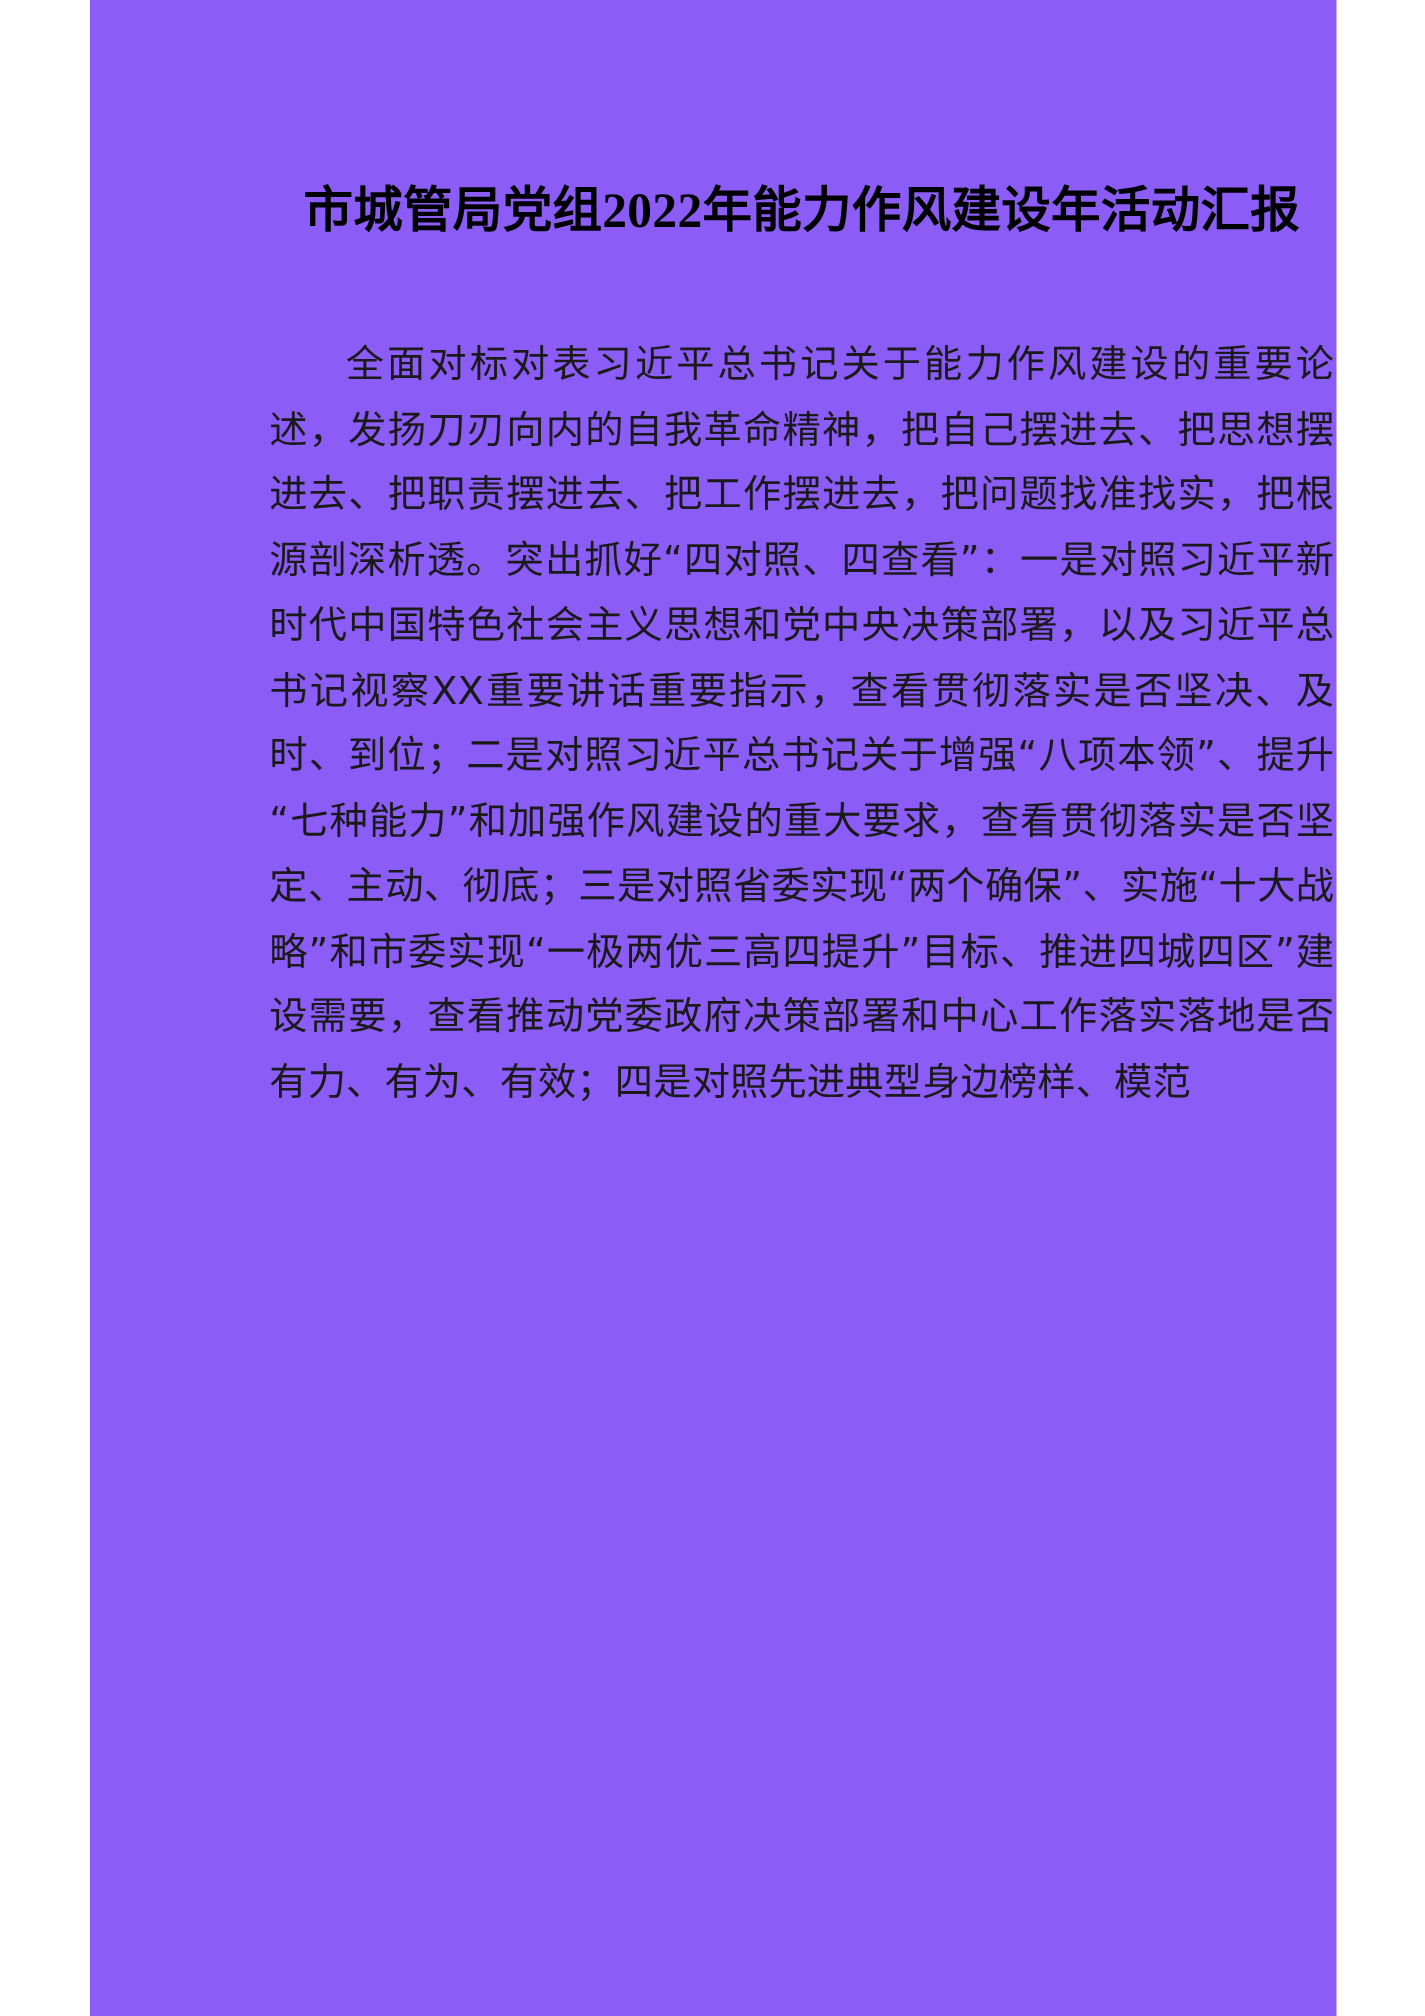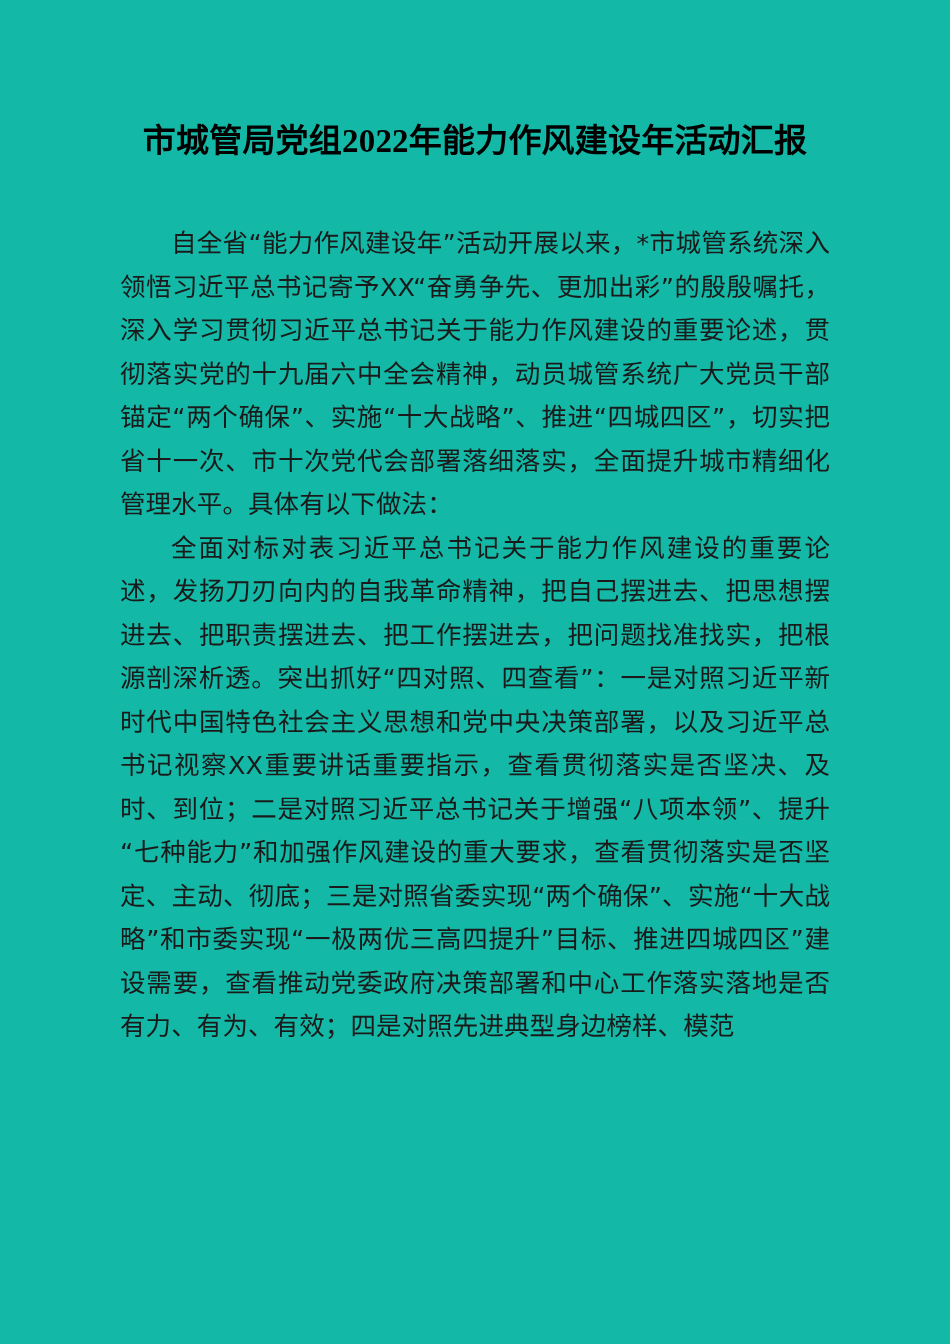--- a/index.html
+++ b/index.html
@@ -4,23 +4,23 @@
 <title>市城管局党组2022年能力作风建设年活动汇报</title>
 <style>
   html, body {
     margin: 0;
     padding: 0;
     background: #ffffff;
   }
 
   .page {
     position: relative;
-    width: 950px;
+    width: 831px;
     height: 1344px;
-    background: #14b8a6;
+    background: #8b5cf6;
     margin: 0 auto;
     overflow: hidden;
     box-sizing: border-box;
   }
 
   .page-body {
     position: absolute;
     left: 120px;
     top: 118px;
     width: 710px;
@@ -72,19 +72,18 @@
 </head>
 <body>
 
 <div class="page">
   <div class="page-body">
 
     <h1 class="doc-title">市城管局党组2022年能力作风建设年活动汇报</h1>
 
     <div class="title-spacer"></div>
 
-    <p class="doc-para">自全省“能力作风建设年”活动开展以来，*市城管系统深入领悟习近平总书记寄予XX“奋勇争先、更加出彩”的殷殷嘱托，深入学习贯彻习近平总书记关于能力作风建设的重要论述，贯彻落实党的十九届六中全会精神，动员城管系统广大党员干部锚定“两个确保”、实施“十大战略”、推进“四城四区”，切实把省十一次、市十次党代会部署落细落实，全面提升城市精细化管理水平。具体有以下做法：</p>
 
 
     <p class="doc-para">全面对标对表习近平总书记关于能力作风建设的重要论述，发扬刀刃向内的自我革命精神，把自己摆进去、把思想摆进去、把职责摆进去、把工作摆进去，把问题找准找实，把根源剖深析透。突出抓好“四对照、四查看”：一是对照习近平新时代中国特色社会主义思想和党中央决策部署，以及习近平总书记视察XX重要讲话重要指示，查看贯彻落实是否坚决、及时、到位；二是对照习近平总书记关于增强“八项本领”、提升“七种能力”和加强作风建设的重大要求，查看贯彻落实是否坚定、主动、彻底；三是对照省委实现“两个确保”、实施“十大战略”和市委实现“一极两优三高四提升”目标、推进四城四区”建设需要，查看推动党委政府决策部署和中心工作落实落地是否有力、有为、有效；四是对照先进典型身边榜样、模范</p>
 
   </div>
 </div>
 
 </body></html>

